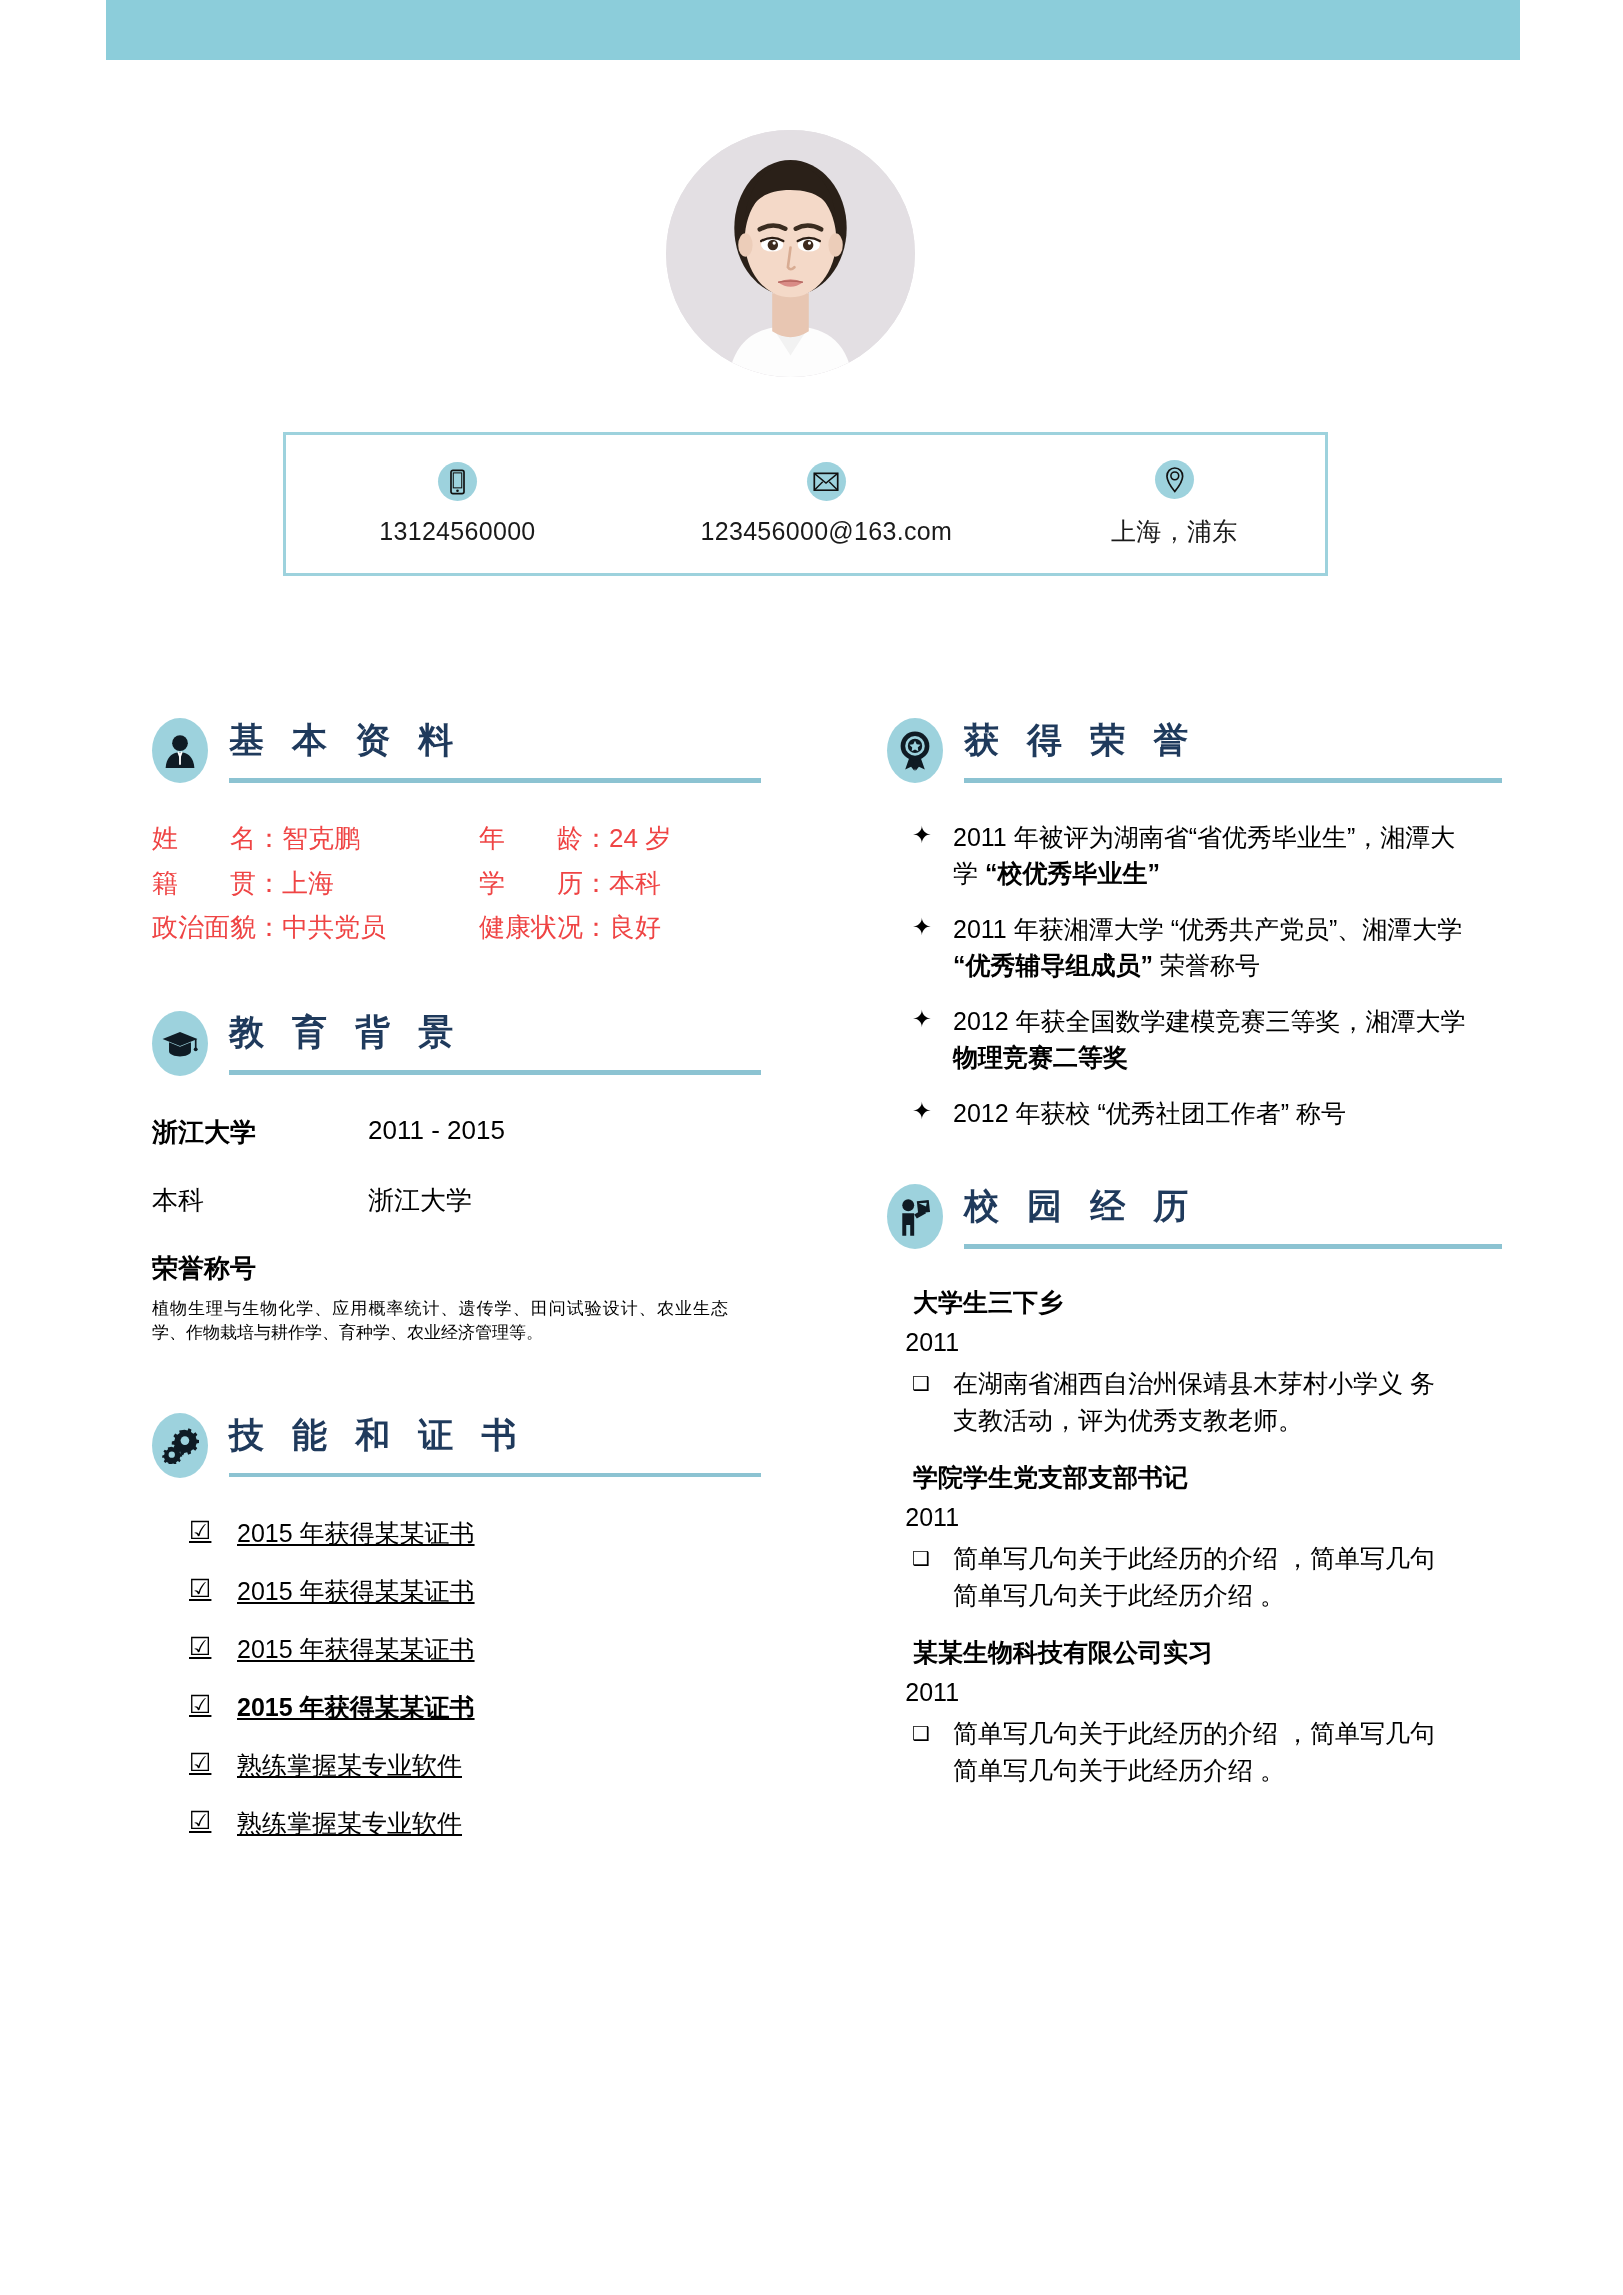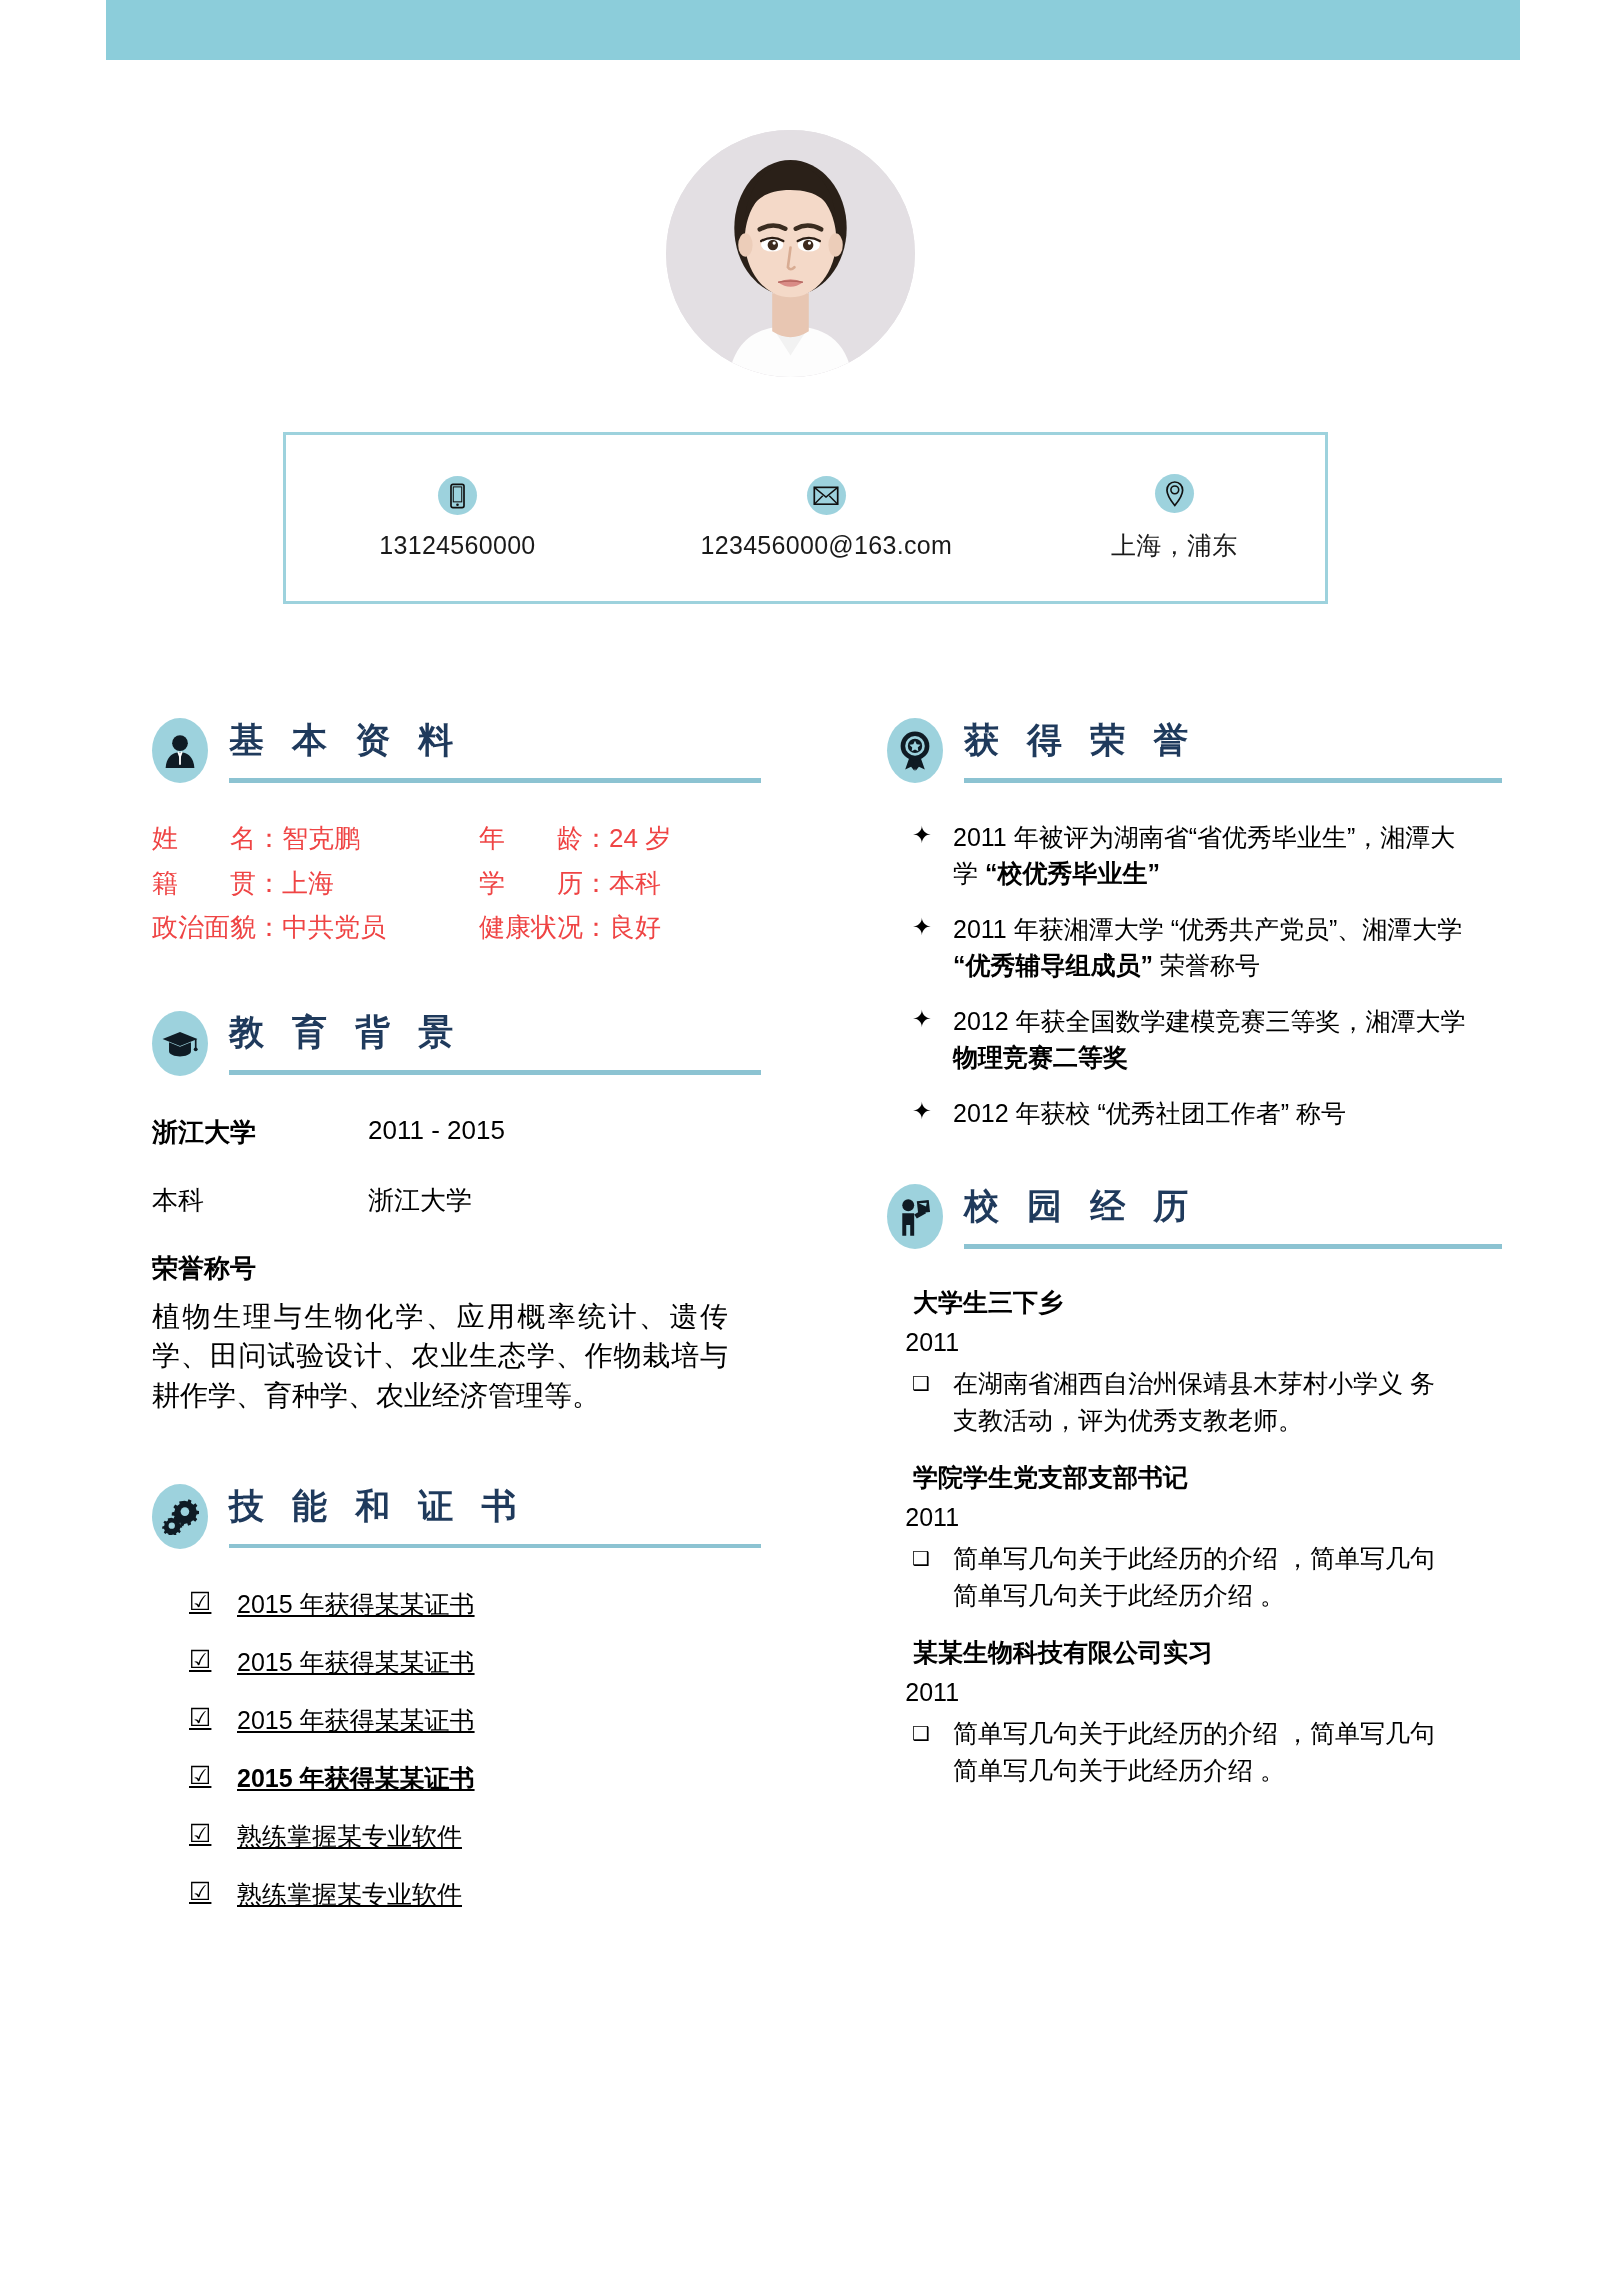--- a/index.html
+++ b/index.html
@@ -38,21 +38,21 @@
     overflow: hidden;
   }
   .photo-svg { display:block; width:100%; height:100%; }
 
   
   .contact-box {
     position: absolute;
     left: 283px;
     top: 432px;
     width: 1045px;
-    height: 172px;
+    height: 144px;
     border: 3.9px solid #9dd2dd;
     box-sizing: border-box;
     background: #ffffff;
   }
   .contact-row {
     position: absolute;
     left: 0; top: 0; right: 0; bottom: 0;
     display: flex;
     align-items: center;
   }
@@ -158,21 +158,21 @@
   }
   .edu-c1 { width: 216px; font-size: 26px; }
   .edu-c2 { font-size: 26px; }
   .bold { font-weight: bold; }
   .edu-courses-title {
     font-size: 26px;
     font-weight: bold;
     margin-bottom: 10.5px;
   }
   .edu-courses-body {
-    font-size: 28px;
+    font-size: 17px;
     line-height: 1.42;
     width: 576px;
     text-align: justify;
   }
 
   
   .skills-list {
     margin-top: 23.6px;
     list-style: none;
     padding: 0;

